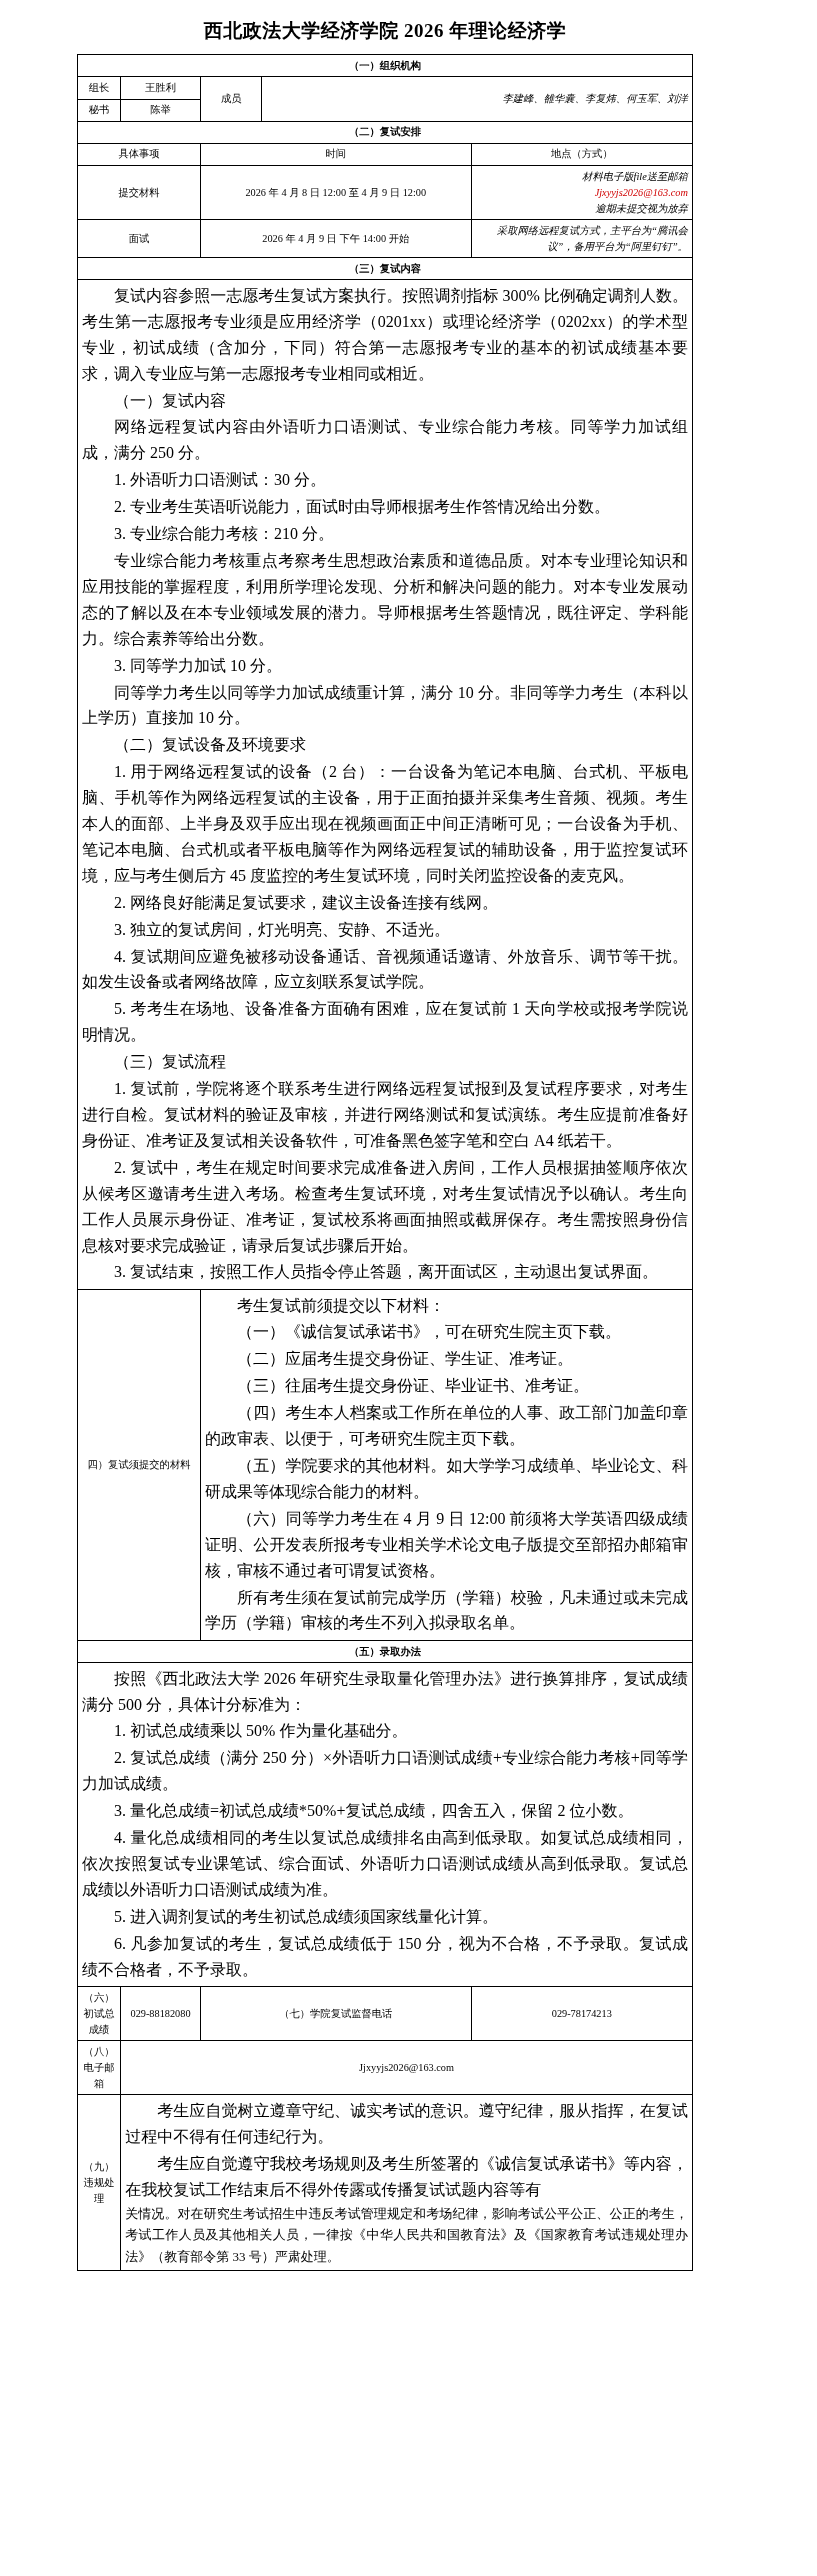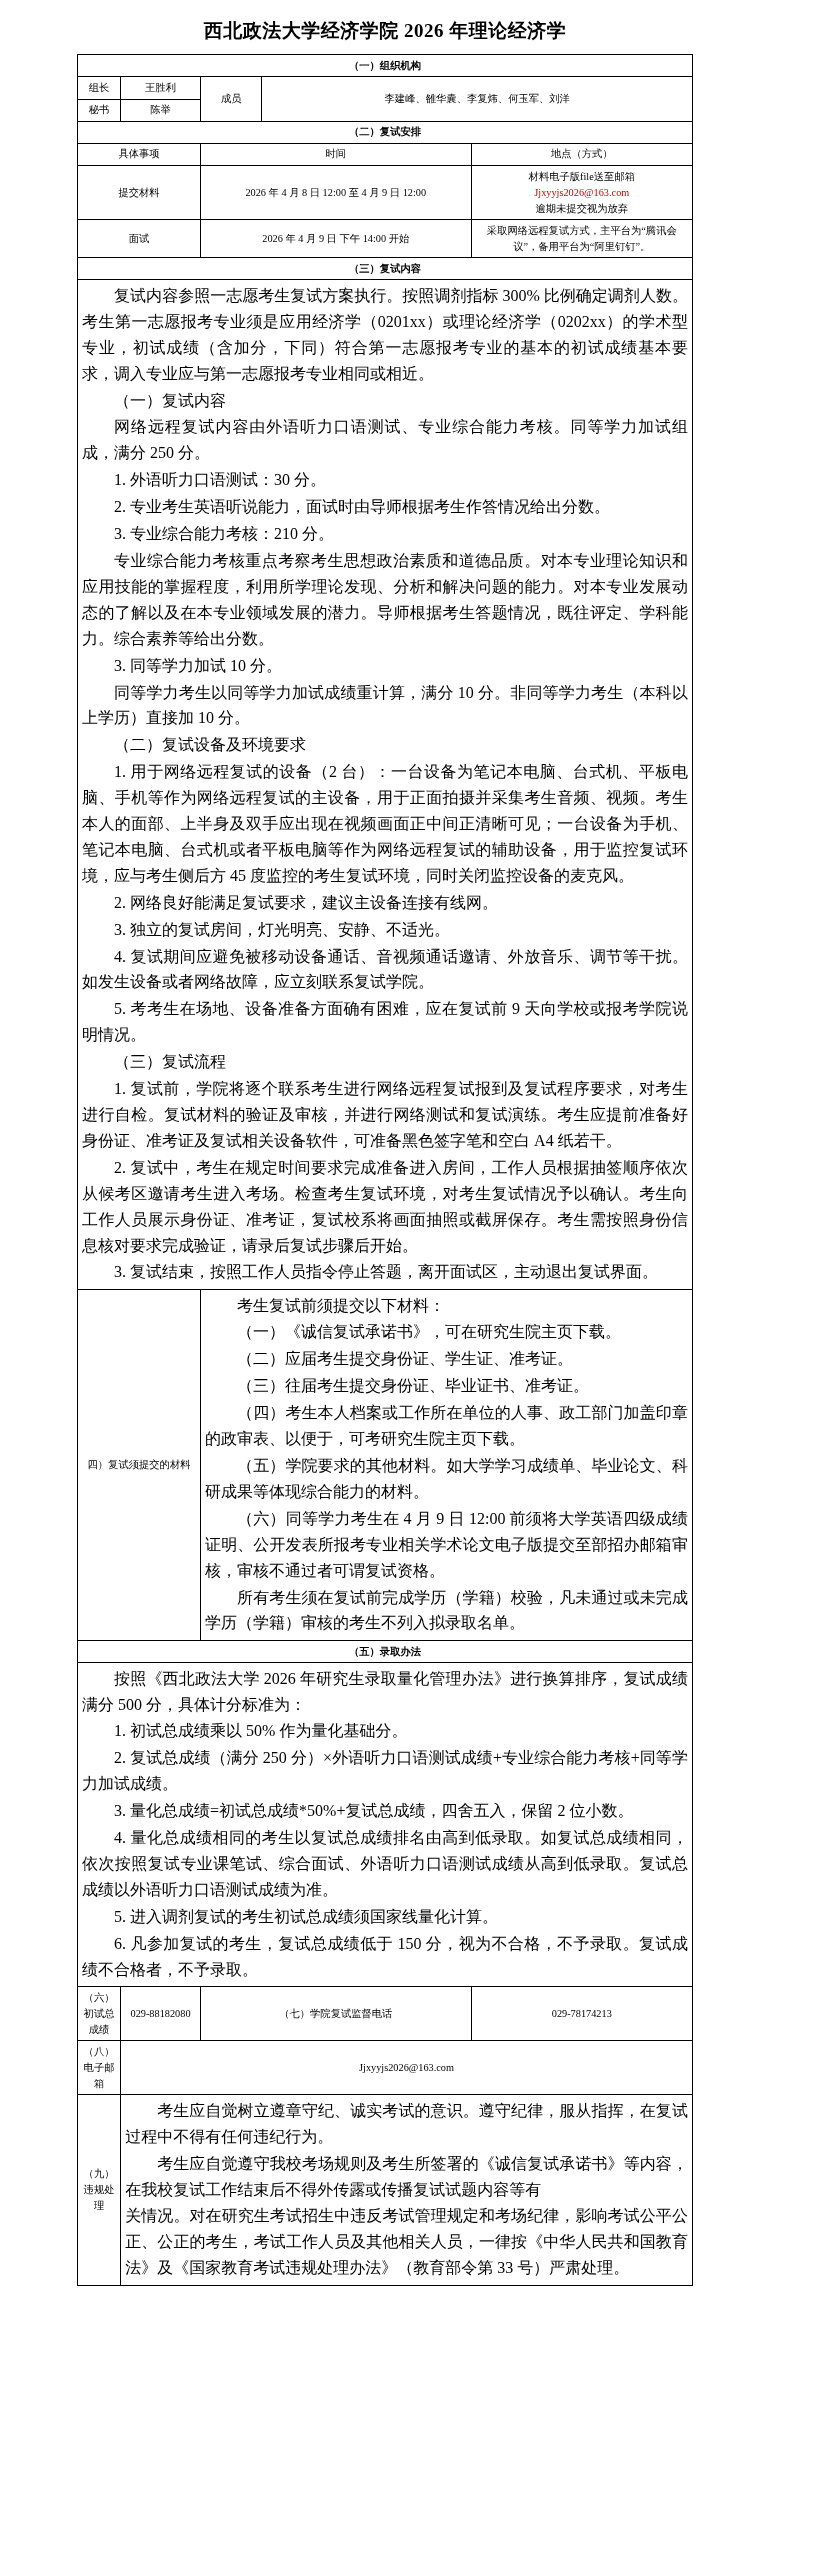--- a/index.html
+++ b/index.html
@@ -41,33 +41,34 @@
   .section-head {
     text-align: center;
     font-weight: bold;
     font-size: 10.8px;
     padding: 3.6px 0;
   }
   .cell-center {
     text-align: center;
   }
   .cell-left {
-    text-align: center;
+    text-align: right;
+    font-style: italic;
   }
   .para {
     text-indent: 2em;
     margin: 0 0 1px 0;
     font-size: 16px;
     line-height: 1.62;
     text-align: justify;
   }
   .para-noind {
     text-indent: 0;
     margin: 0 0 1px 0;
-    font-size: 16px;
+    font-size: 13px;
     line-height: 1.62;
     text-align: justify;
   }
   .body-cell {
     padding: 4.1px 7.2px 5.2px 7.2px;
   }
   .vert-label {
     text-align: center;
     font-weight: normal;
     font-size: 10.3px;
@@ -152,21 +153,21 @@
         <p class="para">2. 专业考生英语听说能力，面试时由导师根据考生作答情况给出分数。</p>
         <p class="para">3. 专业综合能力考核：210 分。</p>
         <p class="para">专业综合能力考核重点考察考生思想政治素质和道德品质。对本专业理论知识和应用技能的掌握程度，利用所学理论发现、分析和解决问题的能力。对本专业发展动态的了解以及在本专业领域发展的潜力。导师根据考生答题情况，既往评定、学科能力。综合素养等给出分数。</p>
         <p class="para">3. 同等学力加试 10 分。</p>
         <p class="para">同等学力考生以同等学力加试成绩重计算，满分 10 分。非同等学力考生（本科以上学历）直接加 10 分。</p>
         <p class="para">（二）复试设备及环境要求</p>
         <p class="para">1. 用于网络远程复试的设备（2 台）：一台设备为笔记本电脑、台式机、平板电脑、手机等作为网络远程复试的主设备，用于正面拍摄并采集考生音频、视频。考生本人的面部、上半身及双手应出现在视频画面正中间正清晰可见；一台设备为手机、笔记本电脑、台式机或者平板电脑等作为网络远程复试的辅助设备，用于监控复试环境，应与考生侧后方 45 度监控的考生复试环境，同时关闭监控设备的麦克风。</p>
         <p class="para">2. 网络良好能满足复试要求，建议主设备连接有线网。</p>
         <p class="para">3. 独立的复试房间，灯光明亮、安静、不适光。</p>
         <p class="para">4. 复试期间应避免被移动设备通话、音视频通话邀请、外放音乐、调节等干扰。如发生设备或者网络故障，应立刻联系复试学院。</p>
-        <p class="para">5. 考考生在场地、设备准备方面确有困难，应在复试前 9 天向学校或报考学院说明情况。</p>
+        <p class="para">5. 考考生在场地、设备准备方面确有困难，应在复试前 1 天向学校或报考学院说明情况。</p>
         <p class="para">（三）复试流程</p>
         <p class="para">1. 复试前，学院将逐个联系考生进行网络远程复试报到及复试程序要求，对考生进行自检。复试材料的验证及审核，并进行网络测试和复试演练。考生应提前准备好身份证、准考证及复试相关设备软件，可准备黑色签字笔和空白 A4 纸若干。</p>
         <p class="para">2. 复试中，考生在规定时间要求完成准备进入房间，工作人员根据抽签顺序依次从候考区邀请考生进入考场。检查考生复试环境，对考生复试情况予以确认。考生向工作人员展示身份证、准考证，复试校系将画面抽照或截屏保存。考生需按照身份信息核对要求完成验证，请录后复试步骤后开始。</p>
         <p class="para">3. 复试结束，按照工作人员指令停止答题，离开面试区，主动退出复试界面。</p>
       </td>
     </tr>
 
     <tr>
       <td class="vert-label center-mid" colspan="2">四）复试须提交的材料</td>
       <td class="body-cell" colspan="3">

